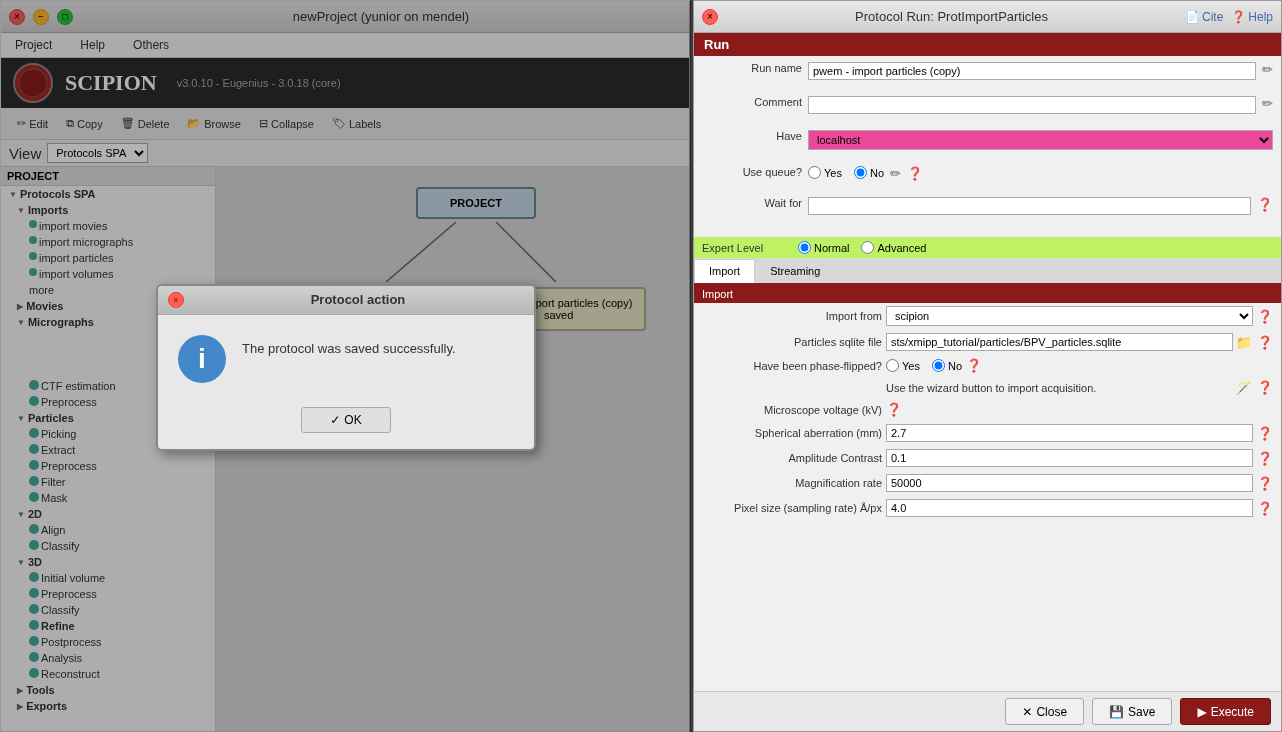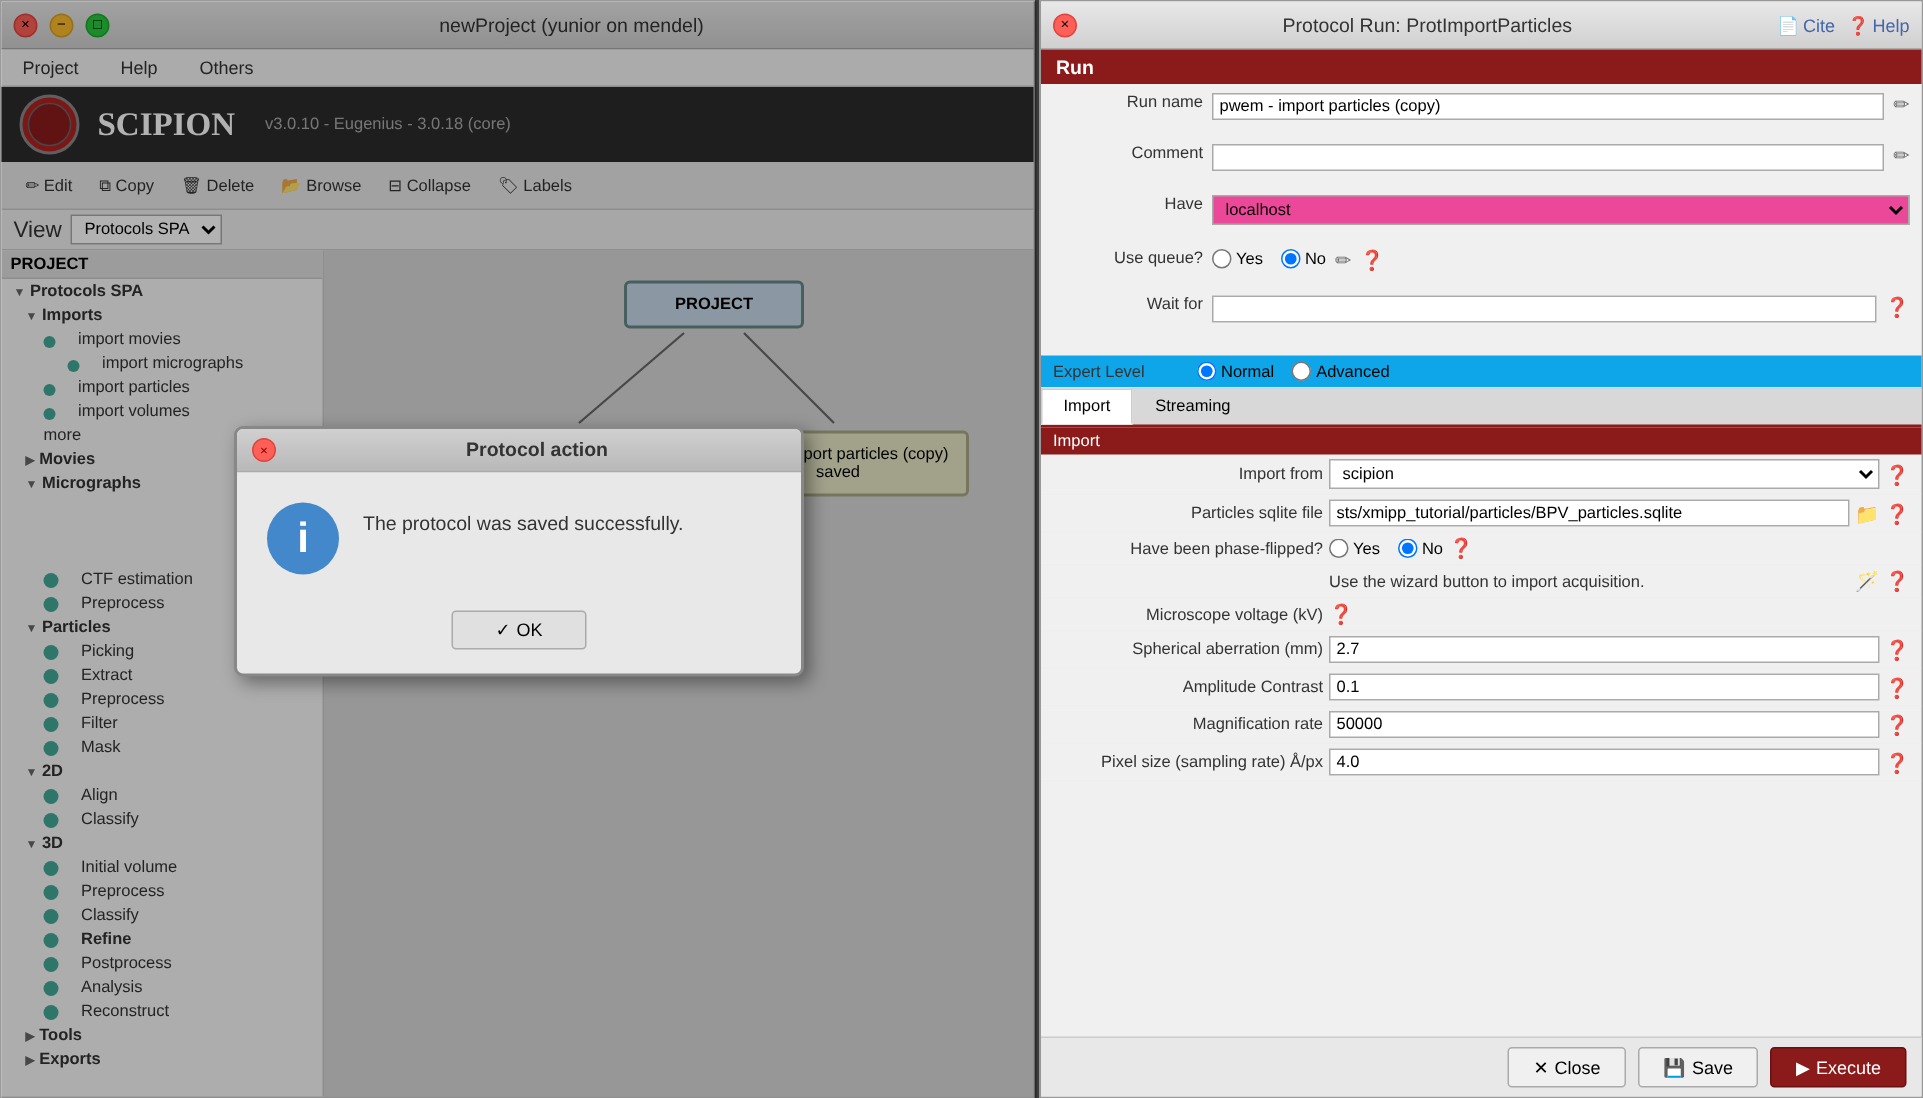--- a/index.html
+++ b/index.html
@@ -137,21 +137,21 @@
       padding: 2px 8px;
       font-weight: bold;
       color: #333;
       cursor: pointer;
       display: flex; align-items: center; gap: 3px;
     }
 
     .tree-leaf {
       padding: 2px 20px;
       color: #333;
-      display: flex; align-items: flex-end; gap: 15px;
+      display: flex; align-items: flex-start; gap: 2px;
     }
 
     .tree-leaf .icon-circle {
       width: 10px; height: 10px; border-radius: 50%;
       background: #4a9; display: inline-block; flex-shrink: 0;
     }
 
     .tree-leaf .icon-circle-sm {
       width: 8px; height: 8px; border-radius: 50%;
       background: #4a9; display: inline-block; flex-shrink: 0;
@@ -282,21 +282,21 @@
       color: #666;
       font-size: 13px;
       width: 16px;
     }
 
     
     .expert-row {
       display: flex;
       align-items: center;
       padding: 4px 8px;
-      background: #0ea5e9;
+      background: #bef264;
       gap: 16px;
       border-bottom: 1px solid #ddd;
     }
 
     .expert-label { font-size: 11px; color: #333; min-width: 80px; }
 
     .radio-group { display: flex; gap: 12px; align-items: center; }
     .radio-item { display: flex; align-items: center; gap: 3px; font-size: 11px; }
 
     
@@ -562,21 +562,21 @@
       </div>
 
       <div class="tree-section" style="padding-left: 16px;">
         <span class="triangle">▼</span>
         <span>Imports</span>
       </div>
       <div class="tree-leaf" style="padding-left: 28px;">
         <span class="icon-circle-sm"></span>
         <span>import movies</span>
       </div>
-      <div class="tree-leaf" style="padding-left: 44px;">
+      <div class="tree-leaf" style="padding-left: 28px;">
         <span class="icon-circle-sm"></span>
         <span>import micrographs</span>
       </div>
       <div class="tree-leaf" style="padding-left: 28px;">
         <span class="icon-circle-sm"></span>
         <span>import particles</span>
       </div>
       <div class="tree-leaf" style="padding-left: 28px;">
         <span class="icon-circle-sm"></span>
         <span>import volumes</span>

